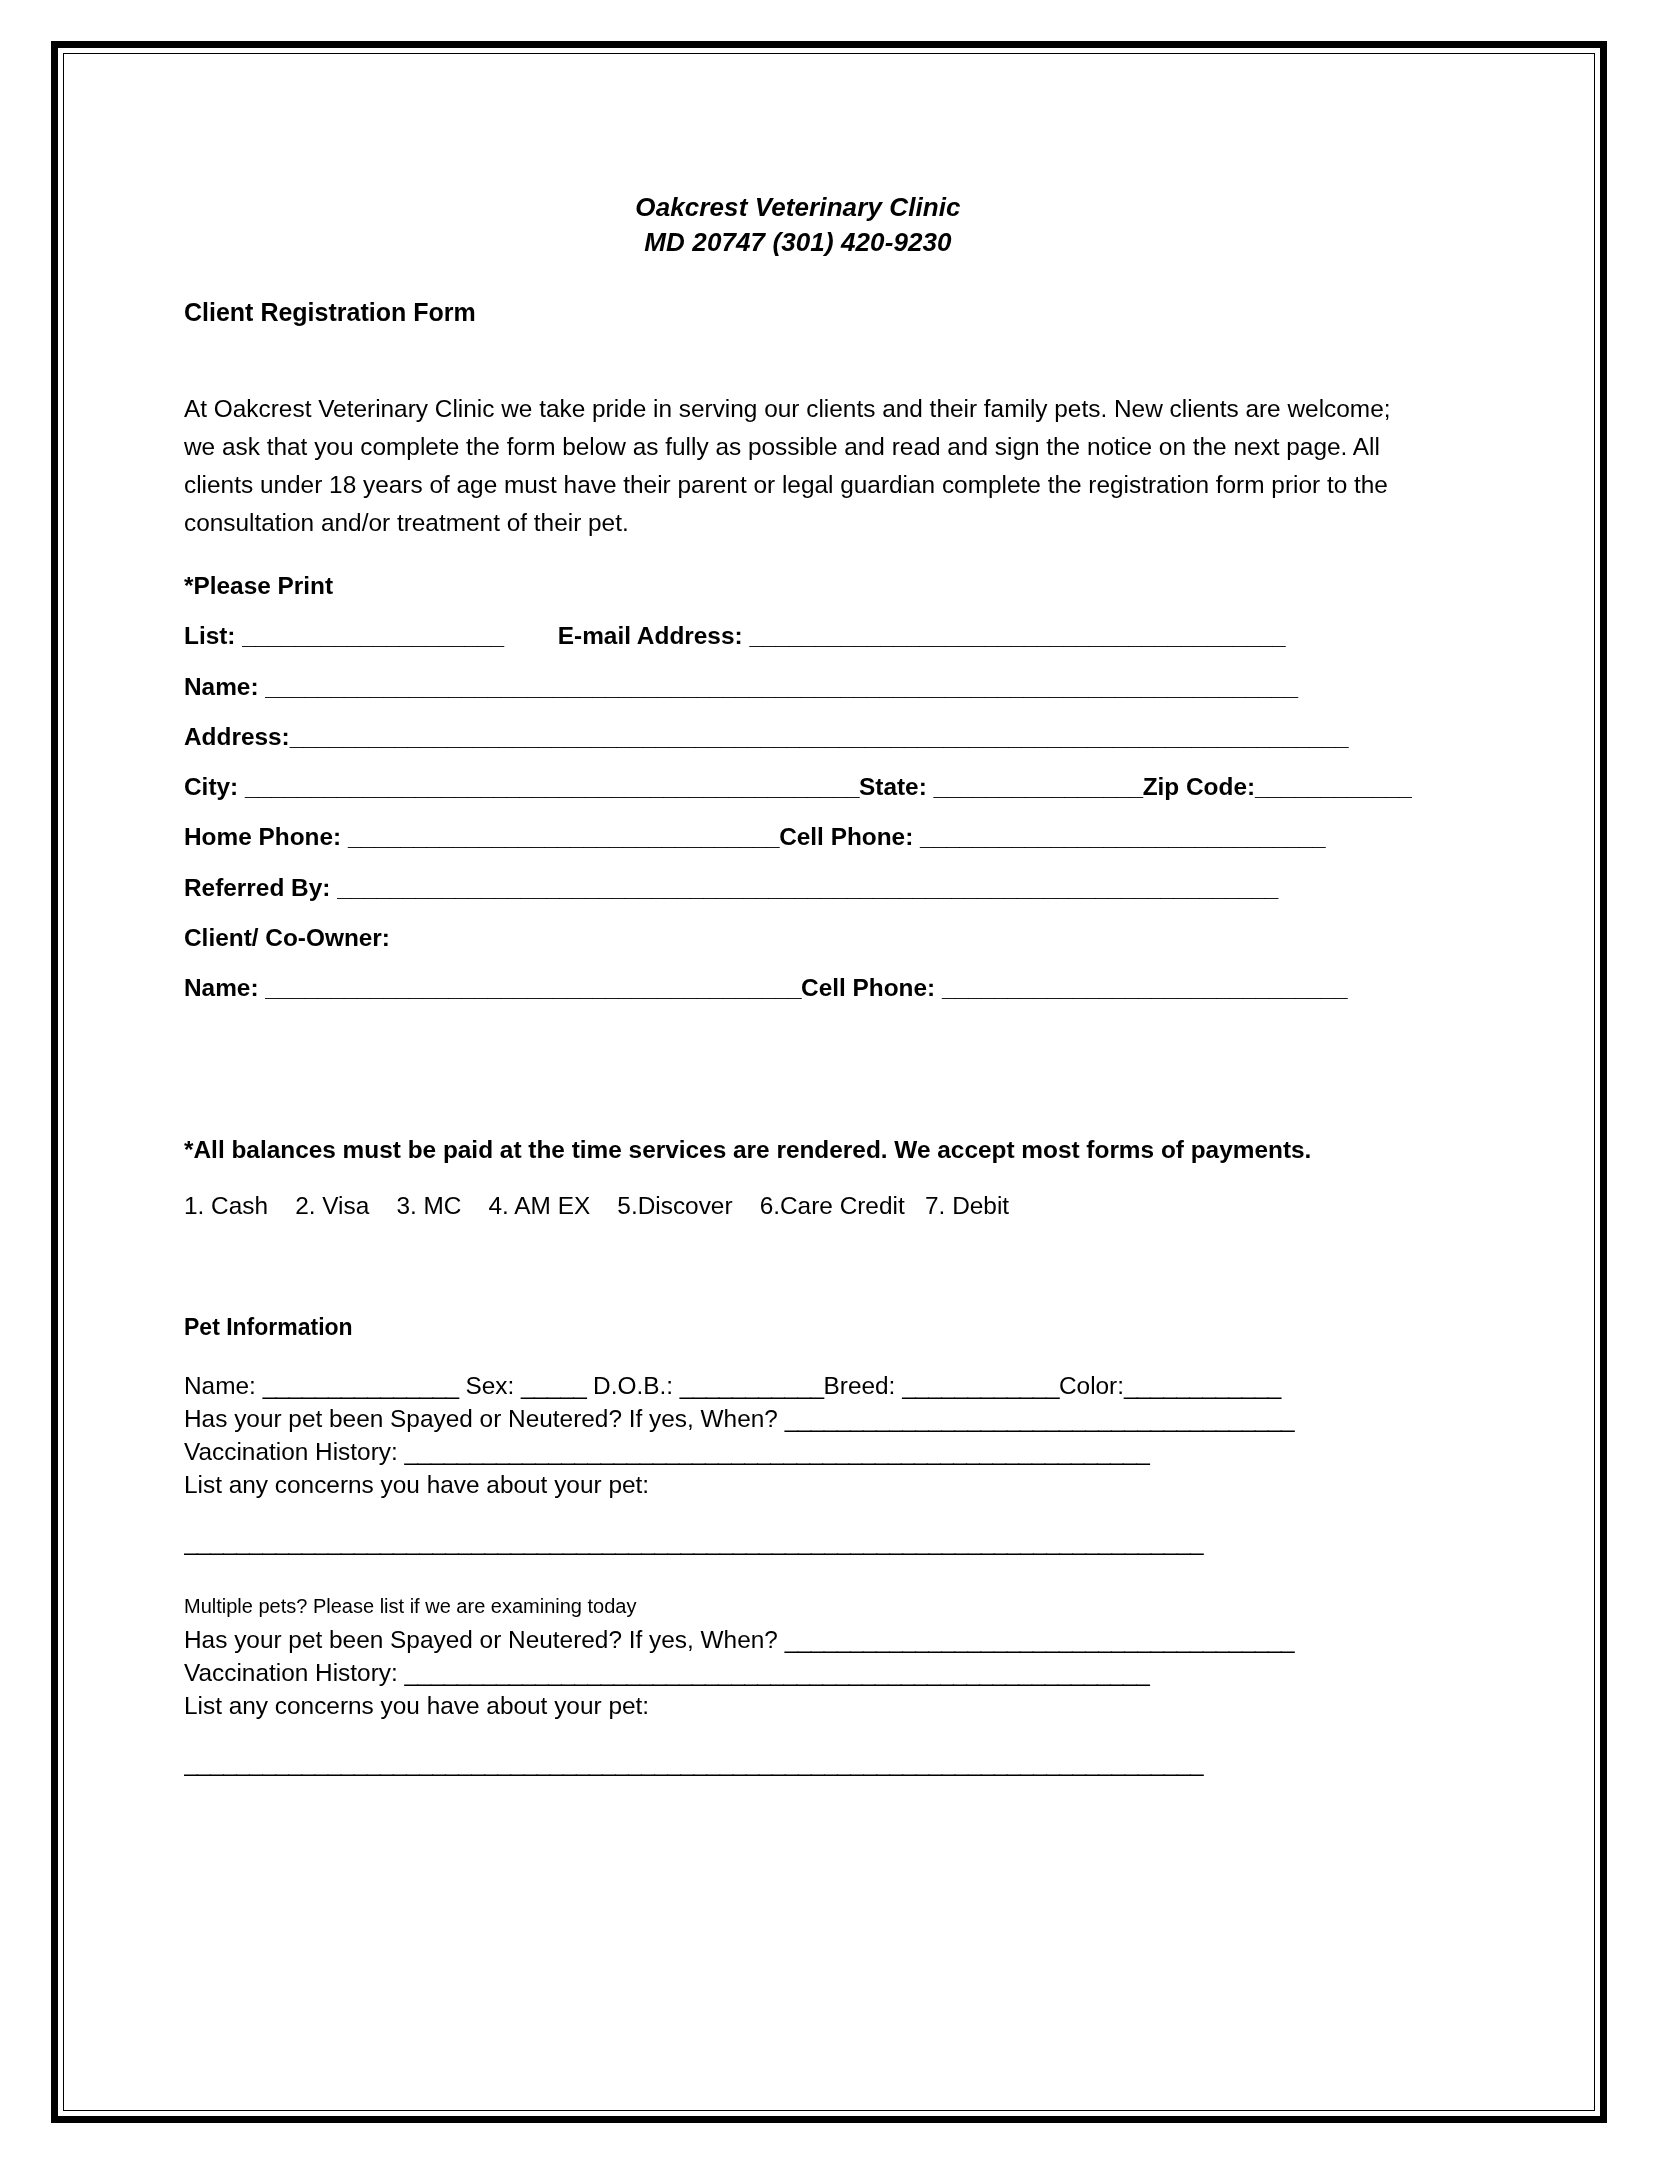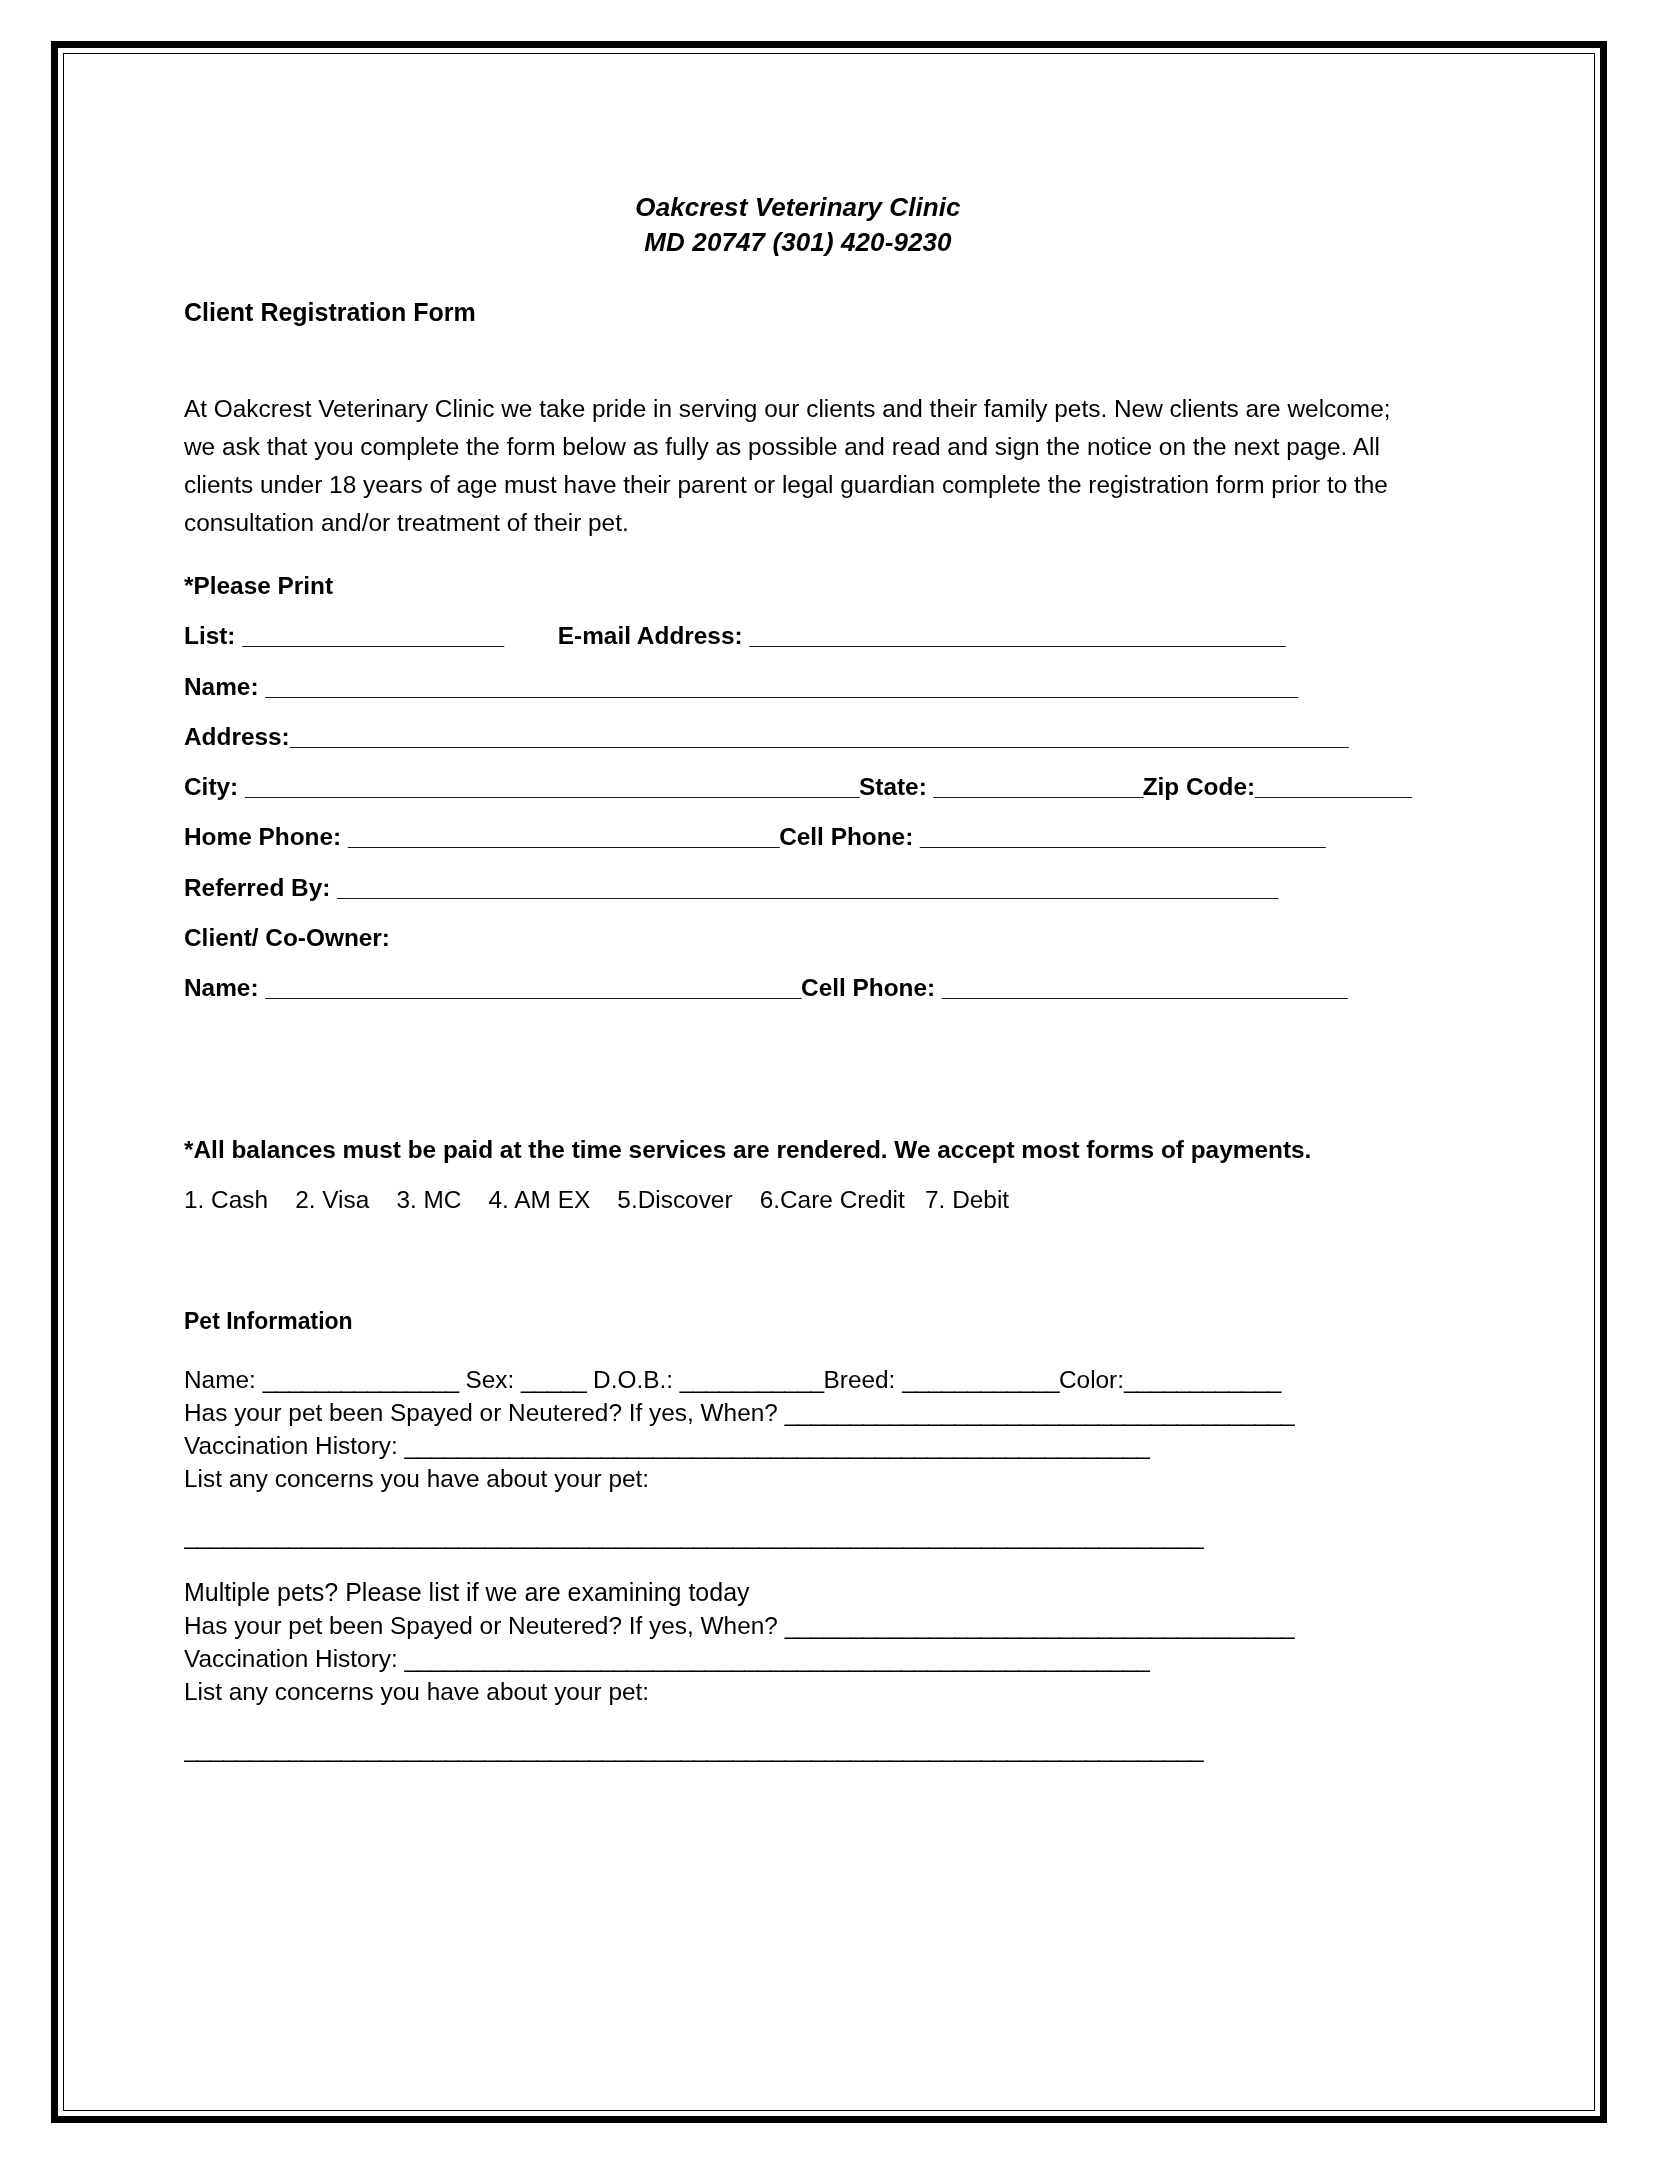--- a/index.html
+++ b/index.html
@@ -98,21 +98,21 @@
   
   .pay-note {
     font-weight: bold;
     font-size: 24.4px;
     line-height: 34px;
     margin-top: 128px;
   }
   .pay-list {
     font-size: 24.4px;
     line-height: 34px;
-    margin-top: 16px;
+    margin-top: 22px;
     white-space: pre;
   }
 
   
   .pet-heading {
     font-weight: bold;
     font-size: 23px;
     line-height: 34px;
     margin-top: 87px;
   }
@@ -128,23 +128,23 @@
 
   .rule-line {
     font-size: 24.4px;
     line-height: 33px;
     letter-spacing: -0.5px;
     white-space: pre;
     overflow: hidden;
     margin-top: 24px;
   }
   .multi-pets {
-    font-size: 25px;
+    font-size: 20px;
     line-height: 33px;
-    margin-top: 24px;
+    margin-top: 32px;
   }
   .pet-block-2 { margin-top: 58px; }
 </style>
 </head>
 <body>
 
 <div id="page-border-outer"></div>
 <div id="page-border-inner"></div>
 
 <div id="content">

